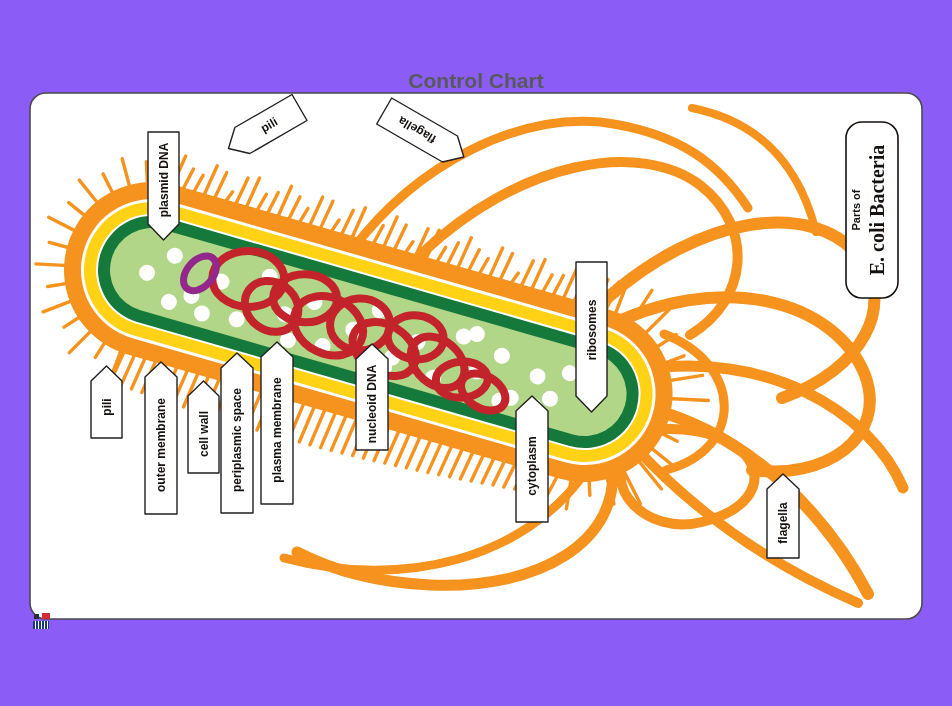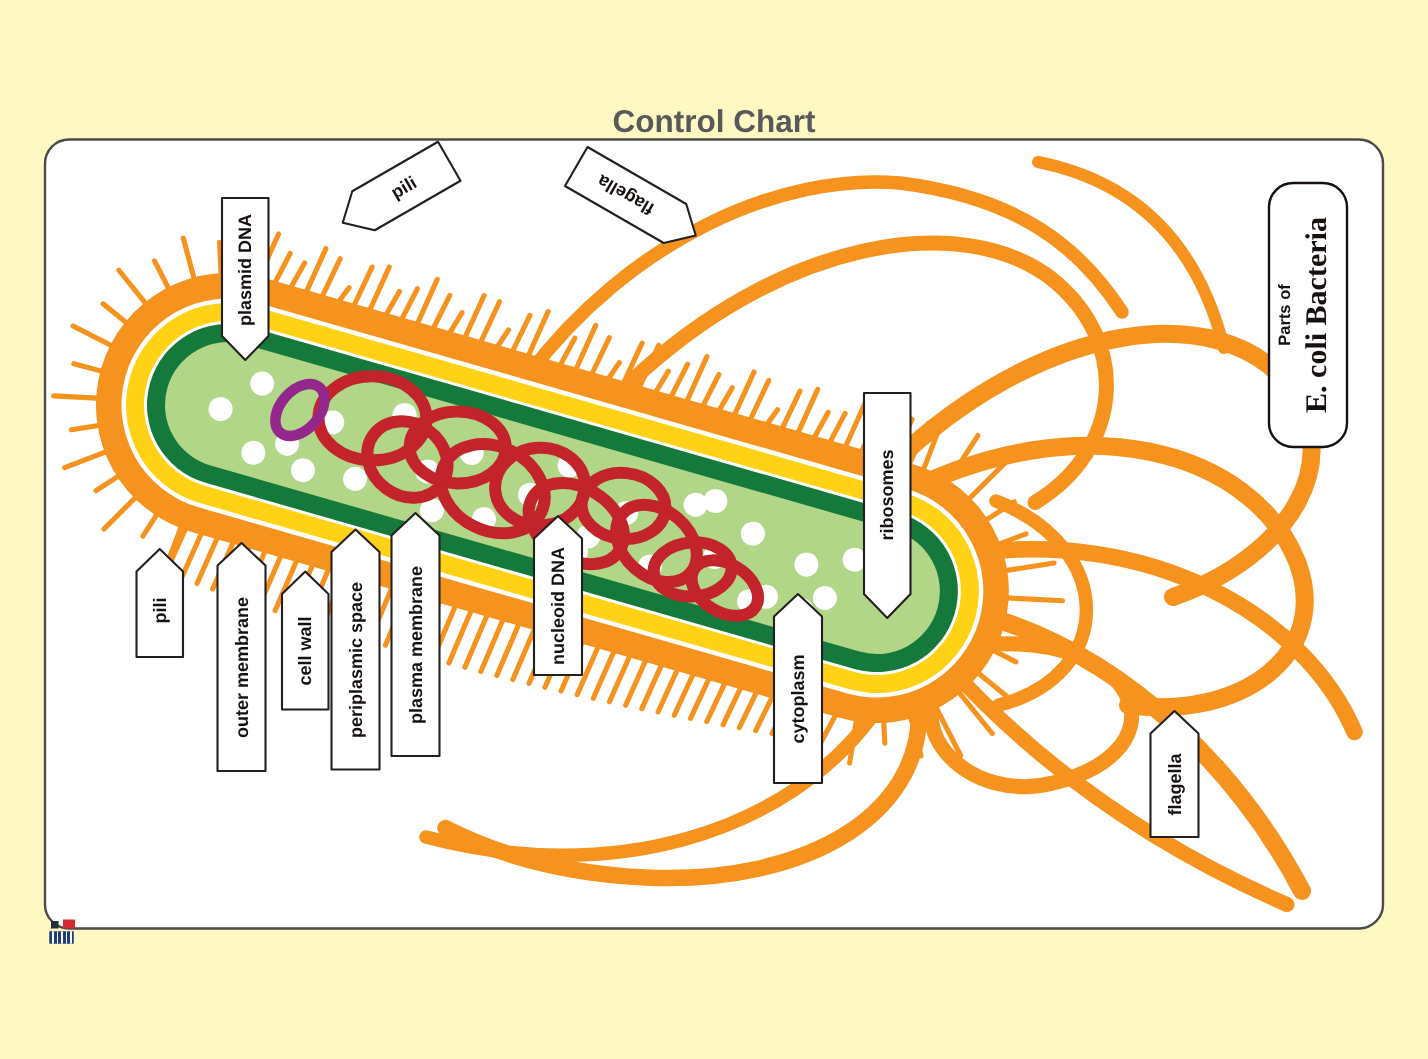--- a/index.html
+++ b/index.html
@@ -1,16 +1,16 @@
 <!DOCTYPE html>
 <html style="--membrane-orange: #F6921E; --cell-wall-yellow: #FFD215; --plasma-membrane-green: #15793B; --cytoplasm-green: #B2D687; --nucleoid-red: #C3242B; --plasmid-purple: #94278C; --ribosome-white: #FFFFFF; --label-stroke: #231F20; --title-gray: #58595B;"><head>
 <meta charset="utf-8">
 <style>
   html,body{margin:0;padding:0;background:#fff;}
-  #stage{position:relative;width:952px;height:706px;background:#fef9c3;overflow:hidden;
+  #stage{position:relative;width:952px;height:706px;background:#8b5cf6;overflow:hidden;
          font-family:"Liberation Sans",sans-serif;}
   svg text{user-select:none;}
   .title{font:bold 21px "Liberation Sans",sans-serif;fill:var(--title-gray);}
   .border{fill:#fff;stroke:#4b4b4d;stroke-width:1.6;}
   .flag{stroke:var(--membrane-orange);fill:none;stroke-linecap:round;}
   .hair{stroke:var(--membrane-orange);stroke-width:3.4;stroke-linecap:round;}
   .lay-orange{fill:var(--membrane-orange);}
   .lay-white{fill:#fff;}
   .lay-yellow{fill:var(--cell-wall-yellow);}
   .lay-dgreen{fill:var(--plasma-membrane-green);}

